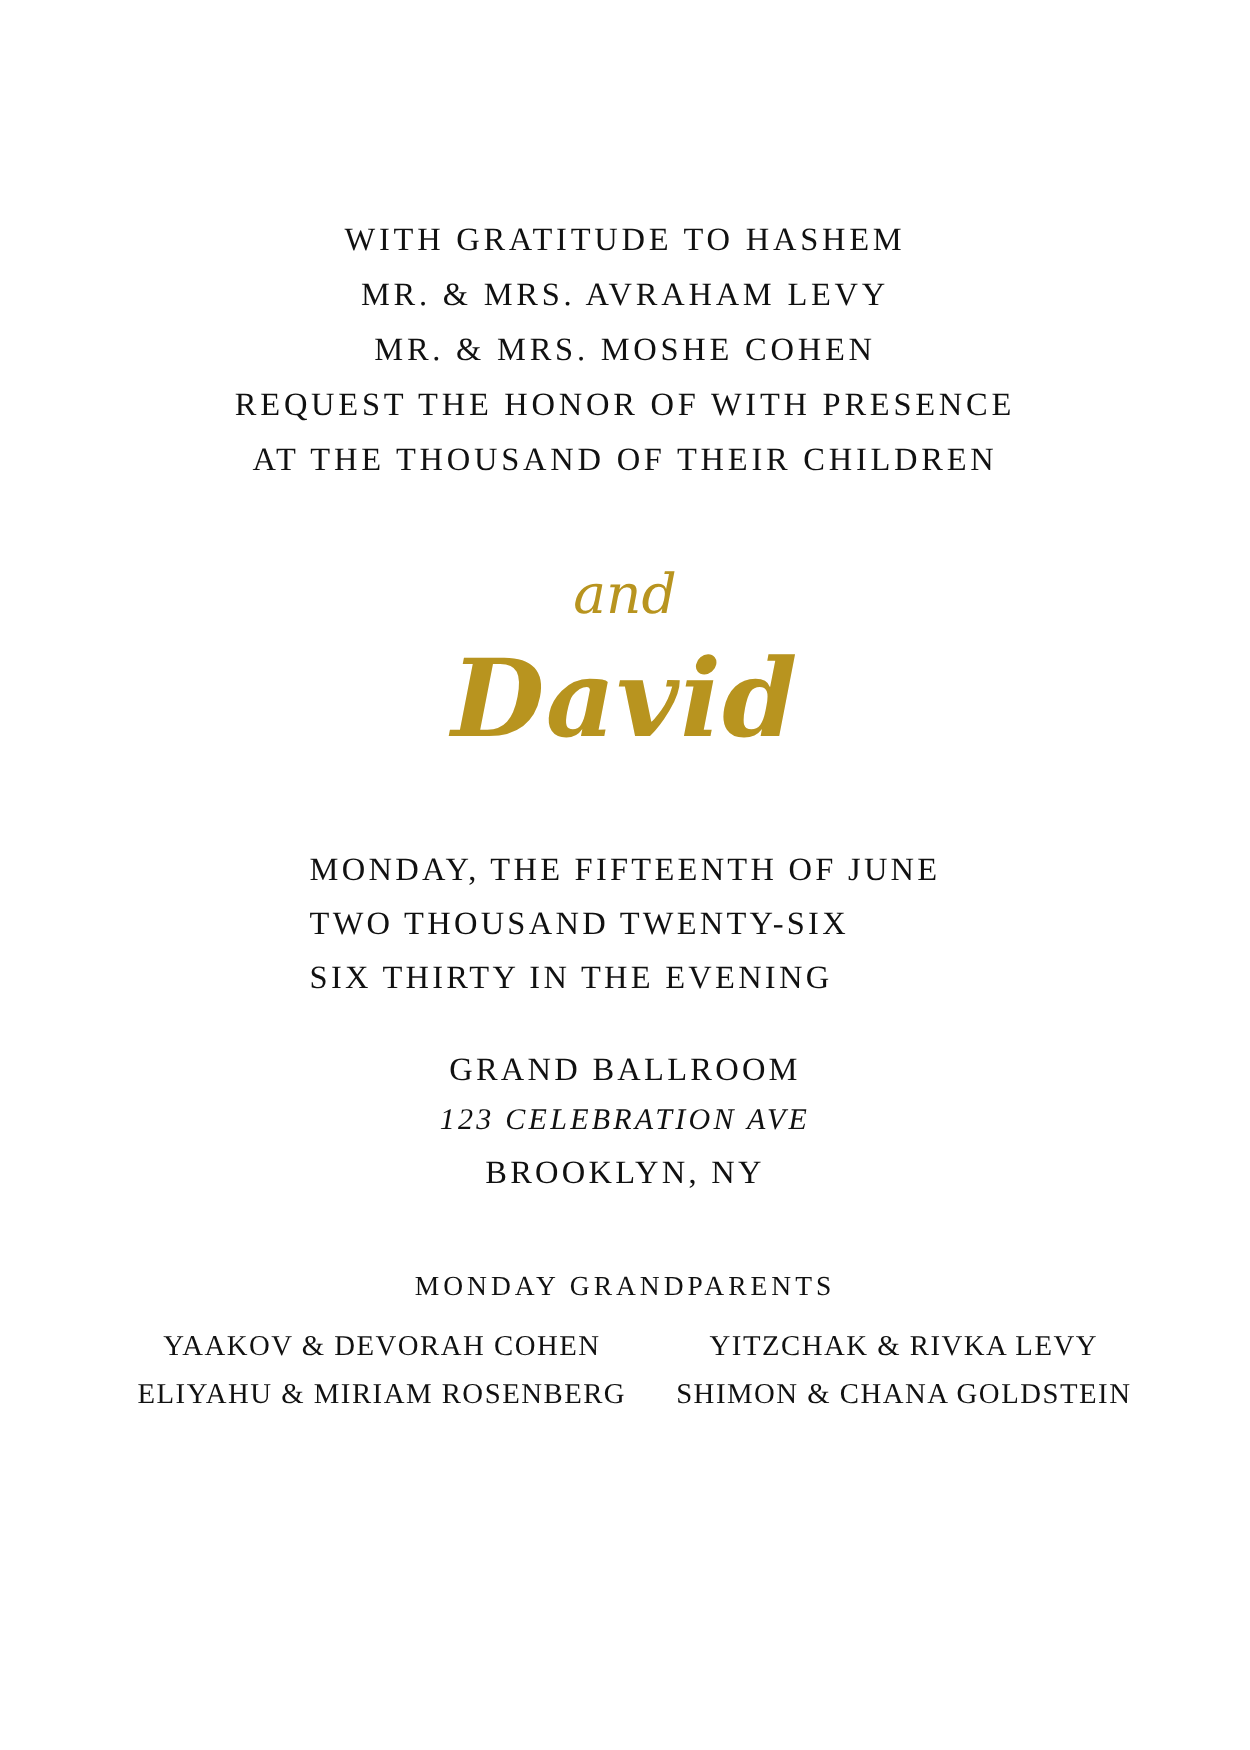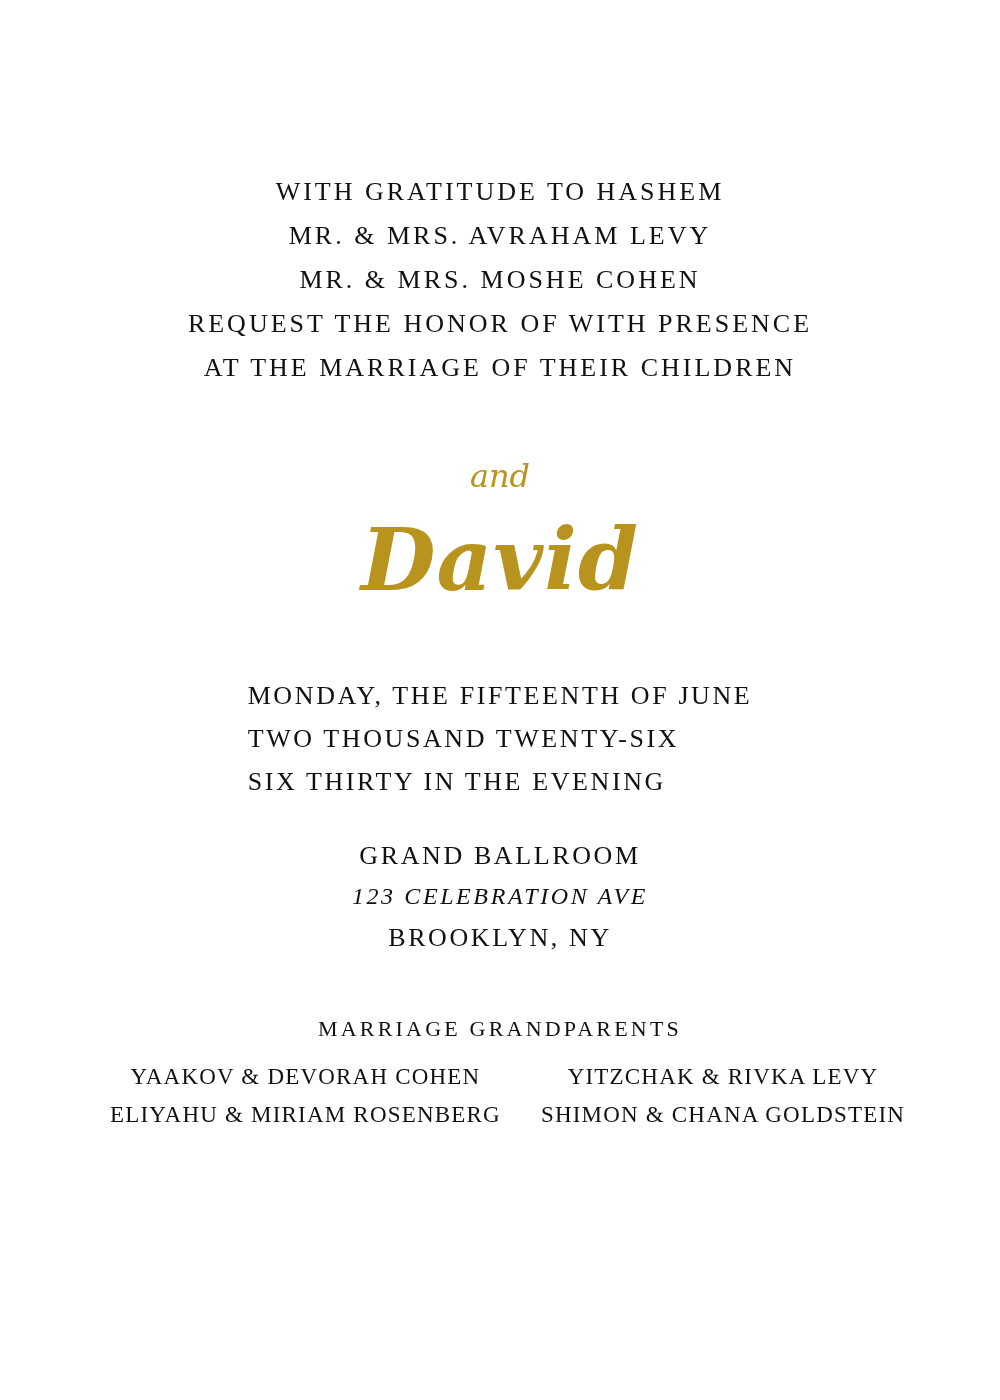--- a/index.html
+++ b/index.html
@@ -46,21 +46,21 @@
     font-style: italic;
     font-weight: bold;
     font-size: 86px;
     line-height: 96px;
     color: #b8941f;
     letter-spacing: 1px;
   }
   .name-joiner {
     font-family: "DejaVu Serif", serif;
     font-style: italic;
-    font-size: 32px;
+    font-size: 44px;
     line-height: 60px;
     color: #b8941f;
     margin: 14px 0 6px 0;
   }
 
   .date-block {
     text-align: left;
     margin-top: 66px;
   }
   .date-line {
@@ -117,42 +117,42 @@
 </head>
 <body>
 
 <div class="invitation">
 
   <div class="intro-block">
     <div class="intro-line">WITH GRATITUDE TO HASHEM</div>
     <div class="intro-line">MR. &amp; MRS. AVRAHAM LEVY</div>
     <div class="intro-line">MR. &amp; MRS. MOSHE COHEN</div>
     <div class="intro-line">REQUEST THE HONOR OF WITH PRESENCE</div>
-    <div class="intro-line">AT THE MARRIAGE OF THEIR CHILDREN</div>
+    <div class="intro-line">AT THE THOUSAND OF THEIR CHILDREN</div>
   </div>
 
   <div class="names-block">
     <div class="name-joiner">and</div>
     <div class="name-primary">David</div>
   </div>
 
   <div class="date-block">
     <div class="date-line">MONDAY, THE FIFTEENTH OF JUNE</div>
     <div class="date-line">TWO THOUSAND TWENTY-SIX</div>
     <div class="date-line">SIX THIRTY IN THE EVENING</div>
   </div>
 
   <div class="venue-block">
     <div class="venue-line">GRAND BALLROOM</div>
     <div class="venue-line small-caps-num">123 CELEBRATION AVE</div>
     <div class="venue-line">BROOKLYN, NY</div>
   </div>
 
   <div class="grandparents-block">
-    <div class="grandparents-title">MARRIAGE GRANDPARENTS</div>
+    <div class="grandparents-title">MONDAY GRANDPARENTS</div>
     <div class="grandparents-grid">
       <div class="grandparent-name">YAAKOV &amp; DEVORAH COHEN</div>
       <div class="grandparent-name">YITZCHAK &amp; RIVKA LEVY</div>
       <div class="grandparent-name">ELIYAHU &amp; MIRIAM ROSENBERG</div>
       <div class="grandparent-name">SHIMON &amp; CHANA GOLDSTEIN</div>
     </div>
   </div>
 
 </div>
 

